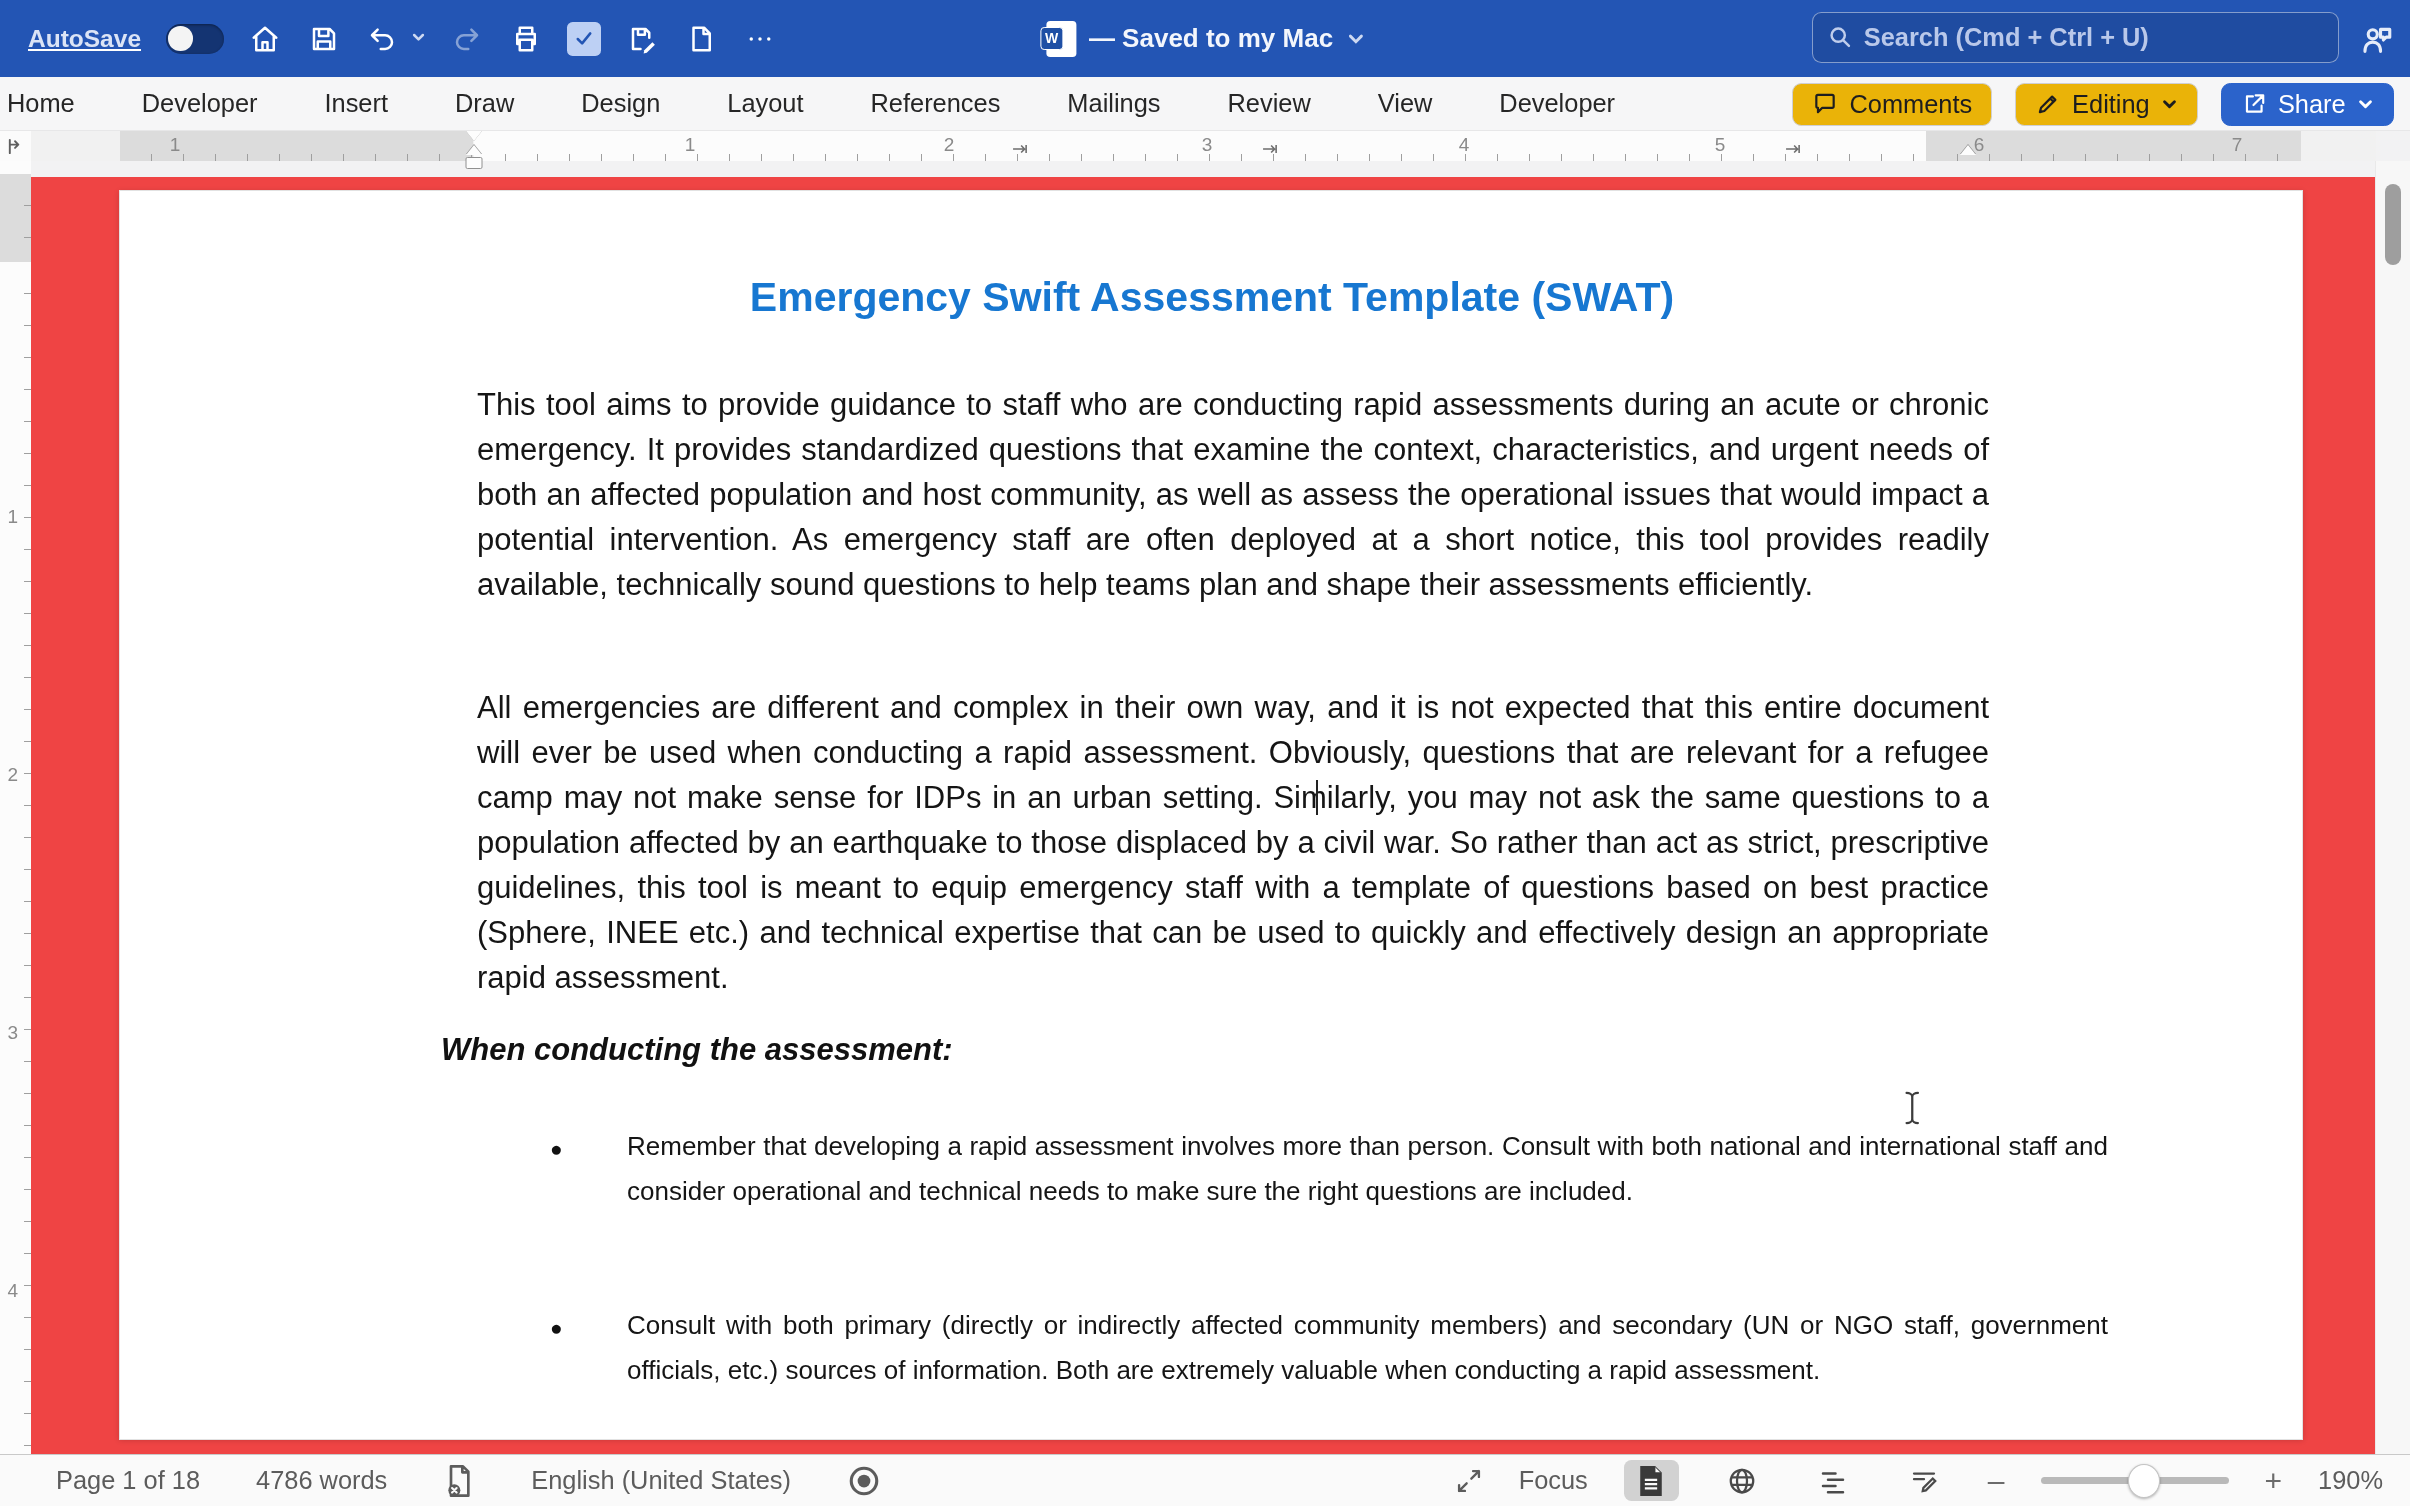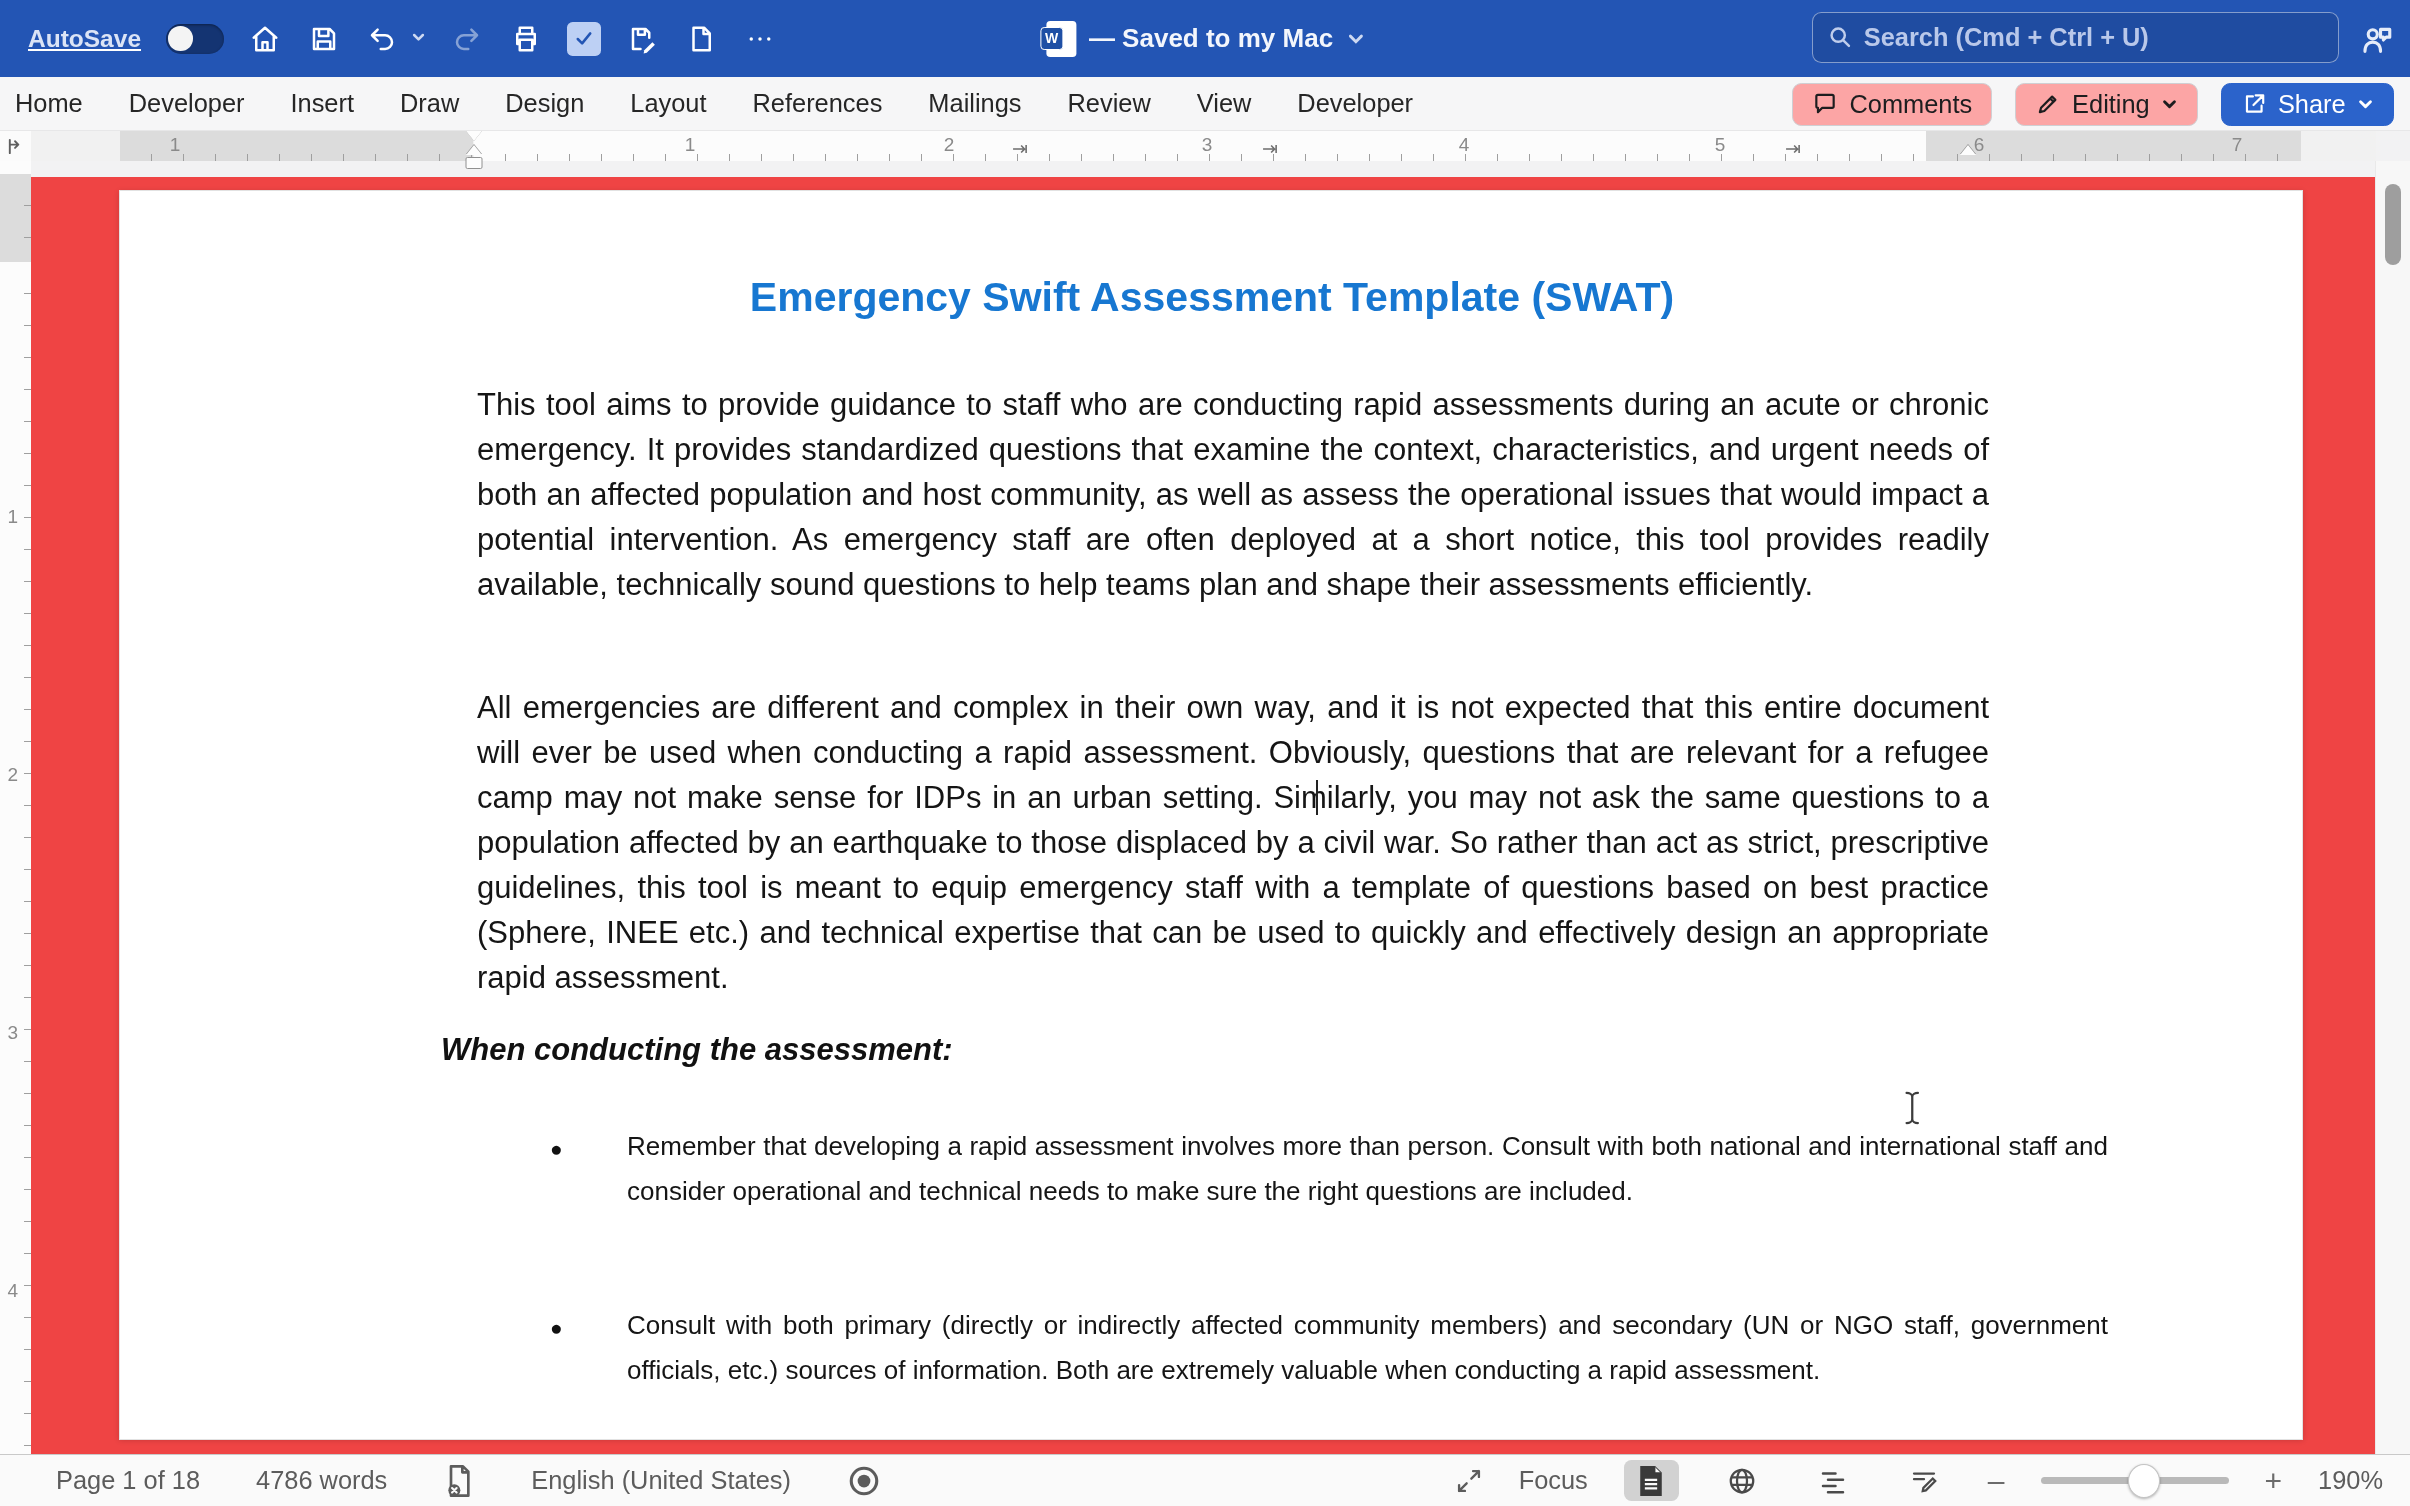--- a/index.html
+++ b/index.html
@@ -39,24 +39,24 @@
   #search-input { flex:1; background:transparent; border:none; outline:none;
                   font-size:25.4px; font-weight:bold; color:#e8eefb; font-family:"Liberation Sans",sans-serif; }
   #search-input::placeholder { color:#b9c8ea; }
   #tb-person { position:absolute; right:13px; top:22.6px; width:38px; height:38px; color:#e6ecf9; }
   #tb-person svg { width:34px; height:34px; stroke:currentColor; fill:none; stroke-width:2.2;
                    stroke-linecap:round; stroke-linejoin:round; }
 
   
   #tabrow { position:absolute; top:77px; left:0; width:2411px; height:54px; background:#f6f6f7;
             display:flex; align-items:center; border-bottom:0.9px solid #e7e7e8; }
-  .tabs { display:flex; gap:46px; padding-left:15px;align-items:center; }
+  .tabs { display:flex; gap:67px; padding-left:7px;align-items:center; }
   .tab { font-size:25.4px; color:#262626; cursor:default; }
   .tab-actions { position:absolute; right:17px; top:5.6px; display:flex; gap:22.6px; align-items:center; }
-  .btn { height:43px; border:0.9px solid #cfcfd3; background:#fca5a5; border-radius:9.4px;
+  .btn { height:43px; border:0.9px solid #cfcfd3; background:#eab308; border-radius:9.4px;
          display:flex; align-items:center; gap:11.3px; padding:0 19px; font-size:25.4px; color:#1d1d1f; }
   .btn svg { width:26px; height:26px; stroke:#1d1d1f; fill:none; stroke-width:2; stroke-linecap:round; stroke-linejoin:round; }
   .btn .chev svg { width:17px; height:17px; }
   .btn.share { background:#2b63cb; border-color:#2b63cb; color:#fff; }
   .btn.share svg { stroke:#fff; }
 
   
   #hruler { position:absolute; top:131px; left:31px; width:2345px; height:30px; background:#f1f1f1; }
   .hr-seg { position:absolute; top:0; height:30px; }
   .seg-margin { background:#dcdcdc; }

